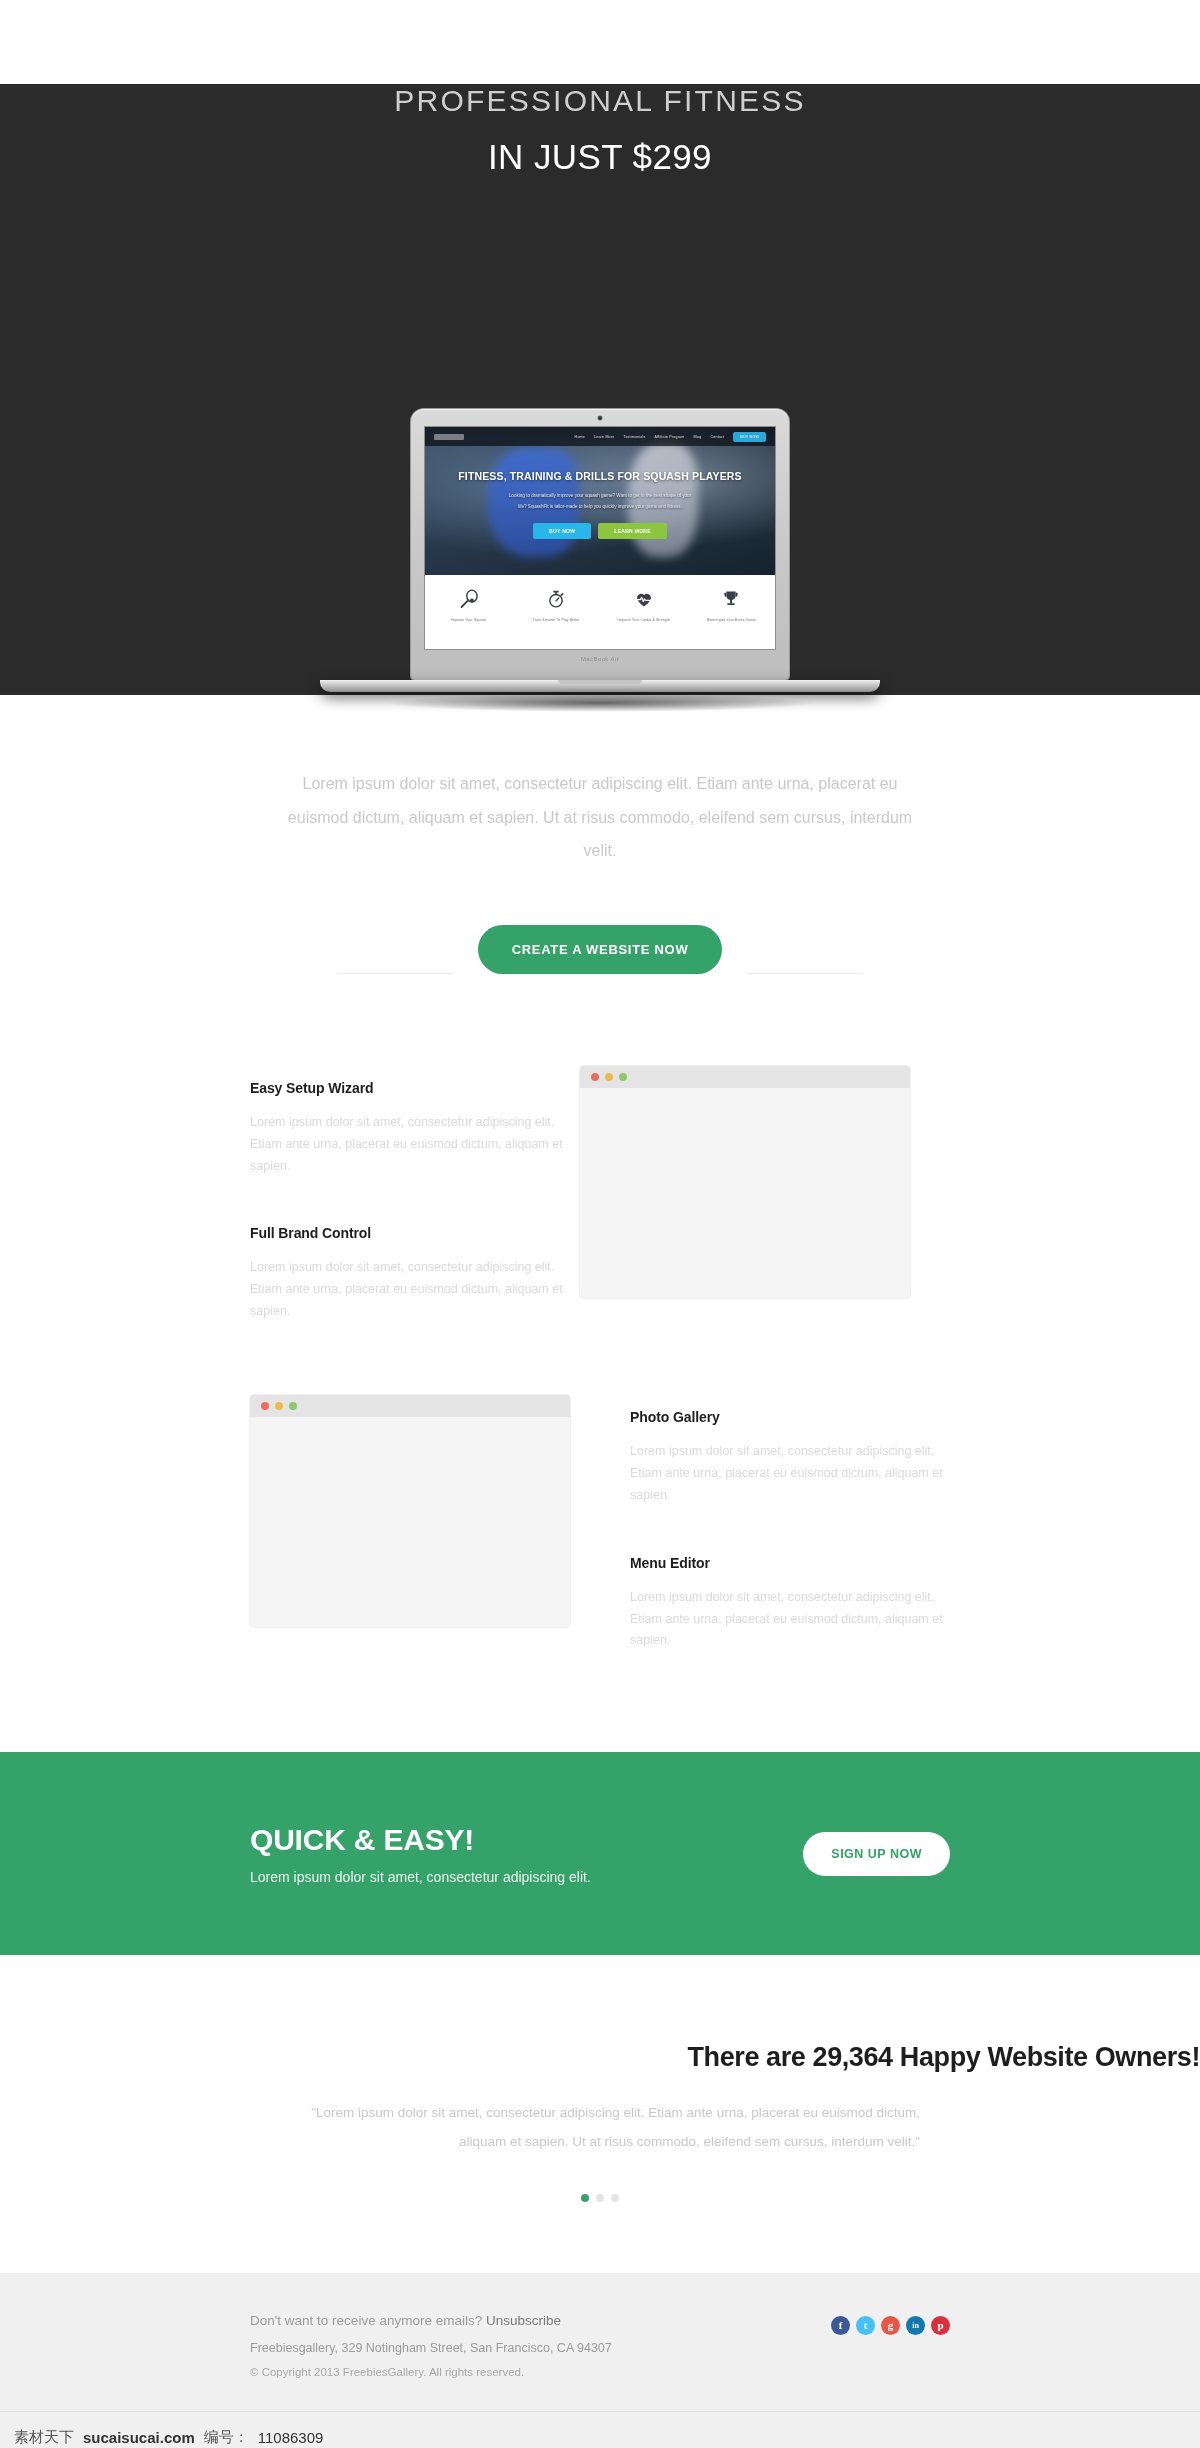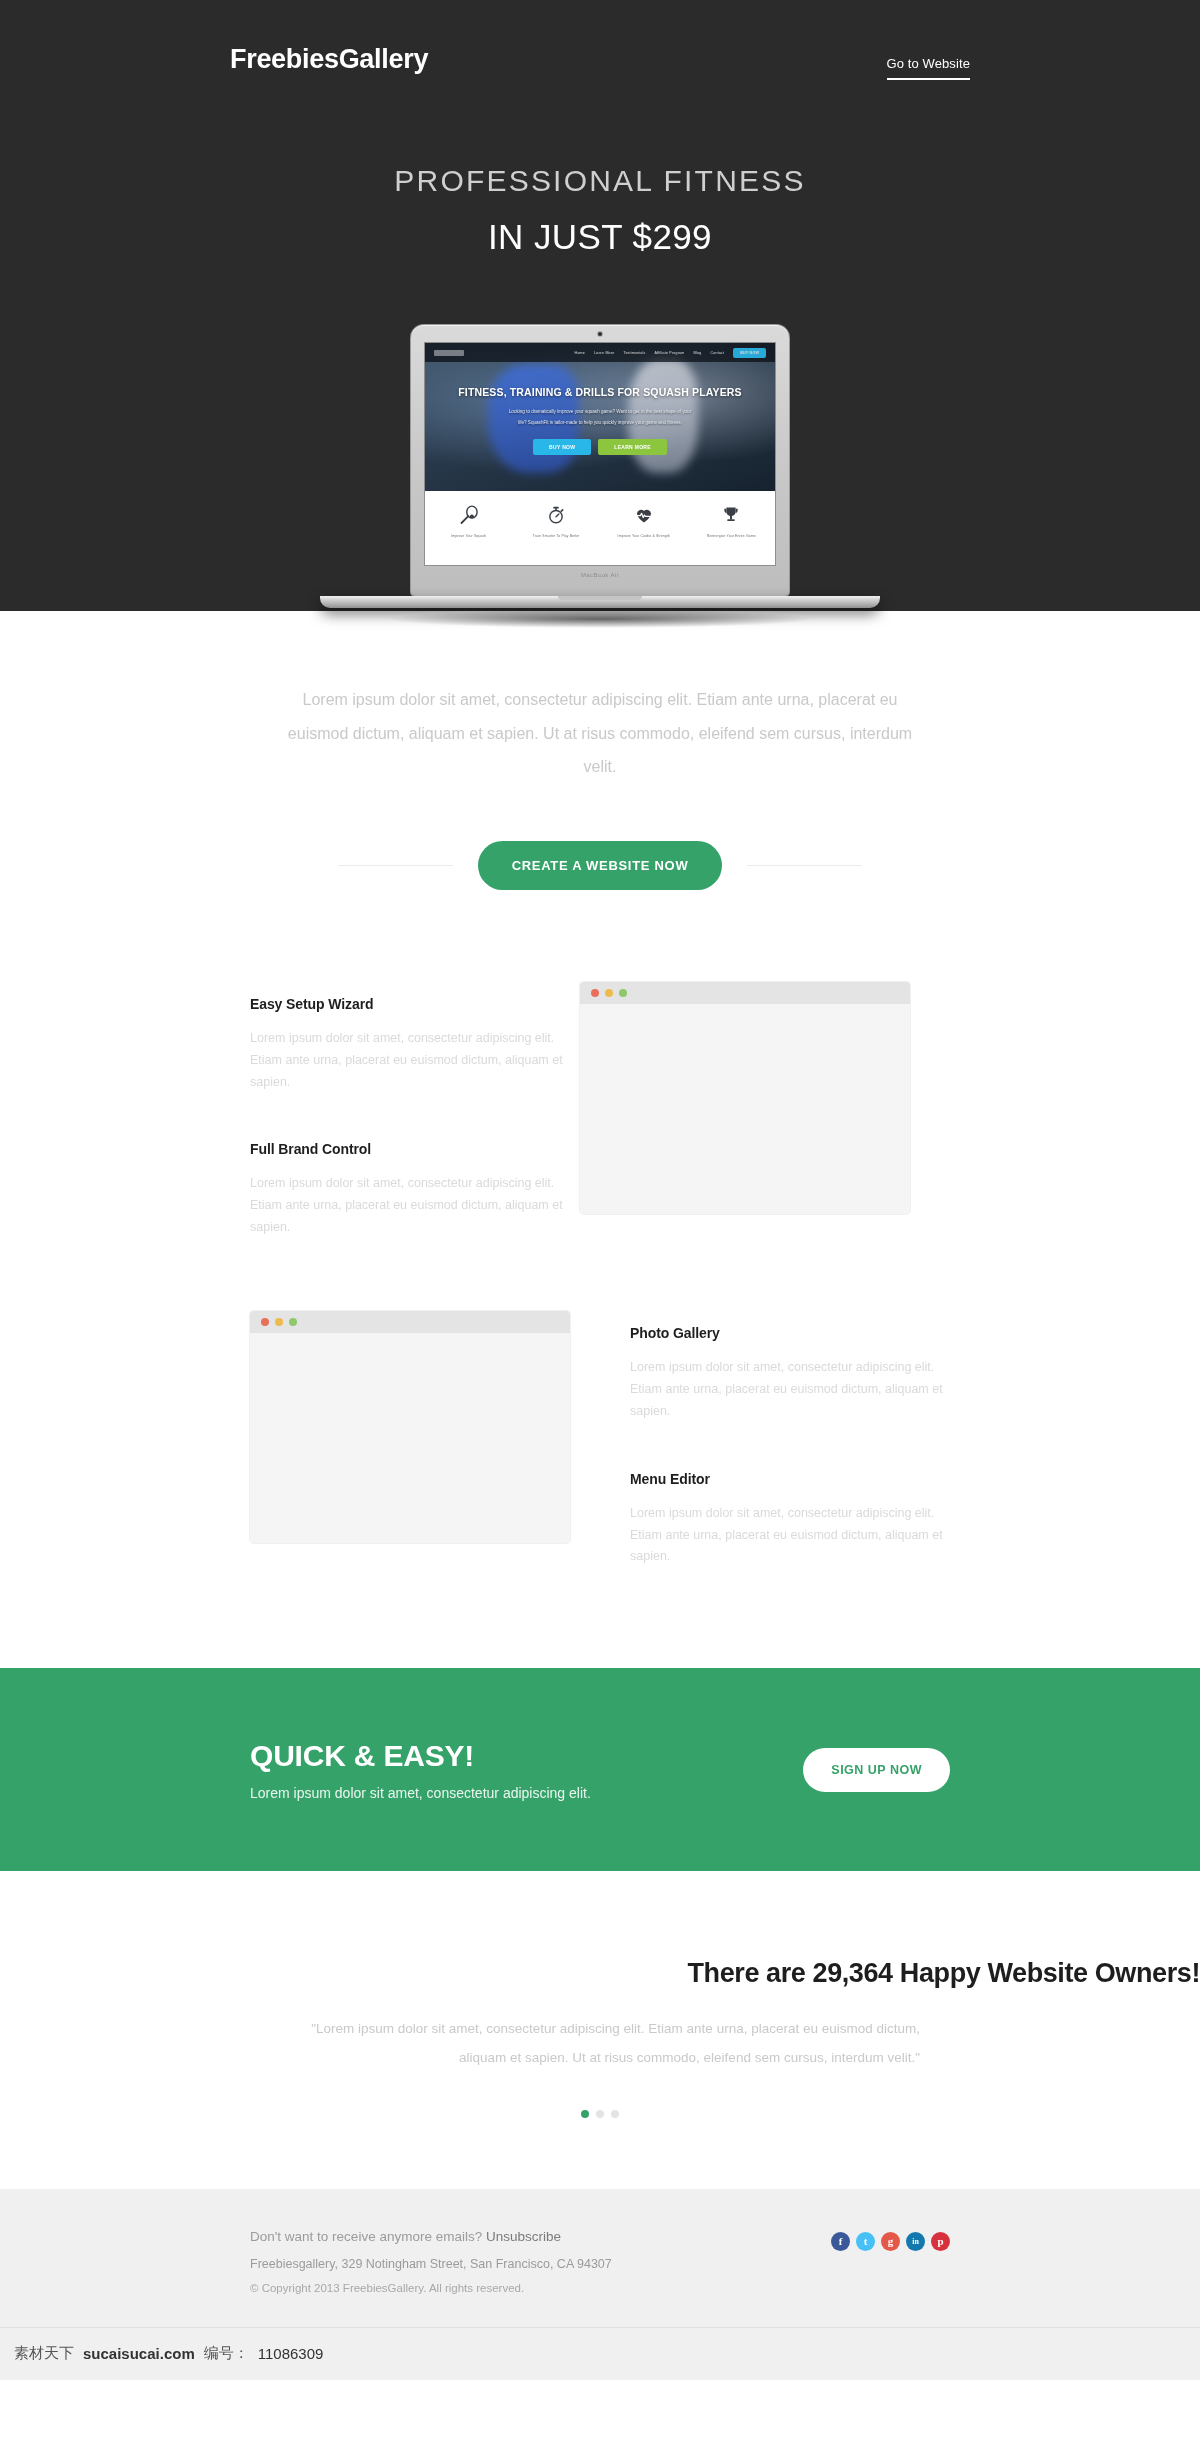--- a/index.html
+++ b/index.html
@@ -258,21 +258,21 @@
     color: #c9c9c9;
     font-size: 16px;
     line-height: 2.1;
     width: 650px;
     margin: 0 auto;
   }
 
   
   .cta-row {
     display: flex;
-    align-items: center;
+    align-items: flex-end;
     justify-content: center;
     gap: 25px;
     margin-top: 57px;
   }
   .cta-line { width: 115px; height: 1px; background: #ececec; }
   .cta-btn {
     background: #35a269;
     color: #ffffff;
     border: none;
     border-radius: 28px;
@@ -434,24 +434,20 @@
   .wm-site { font-weight: bold; color: #333333; }
   .wm-num { color: #333333; }
 </style>
 </head>
 <body>
 
 <div class="page">
 
   <section class="hero">
     <div class="hero-inner">
-      <div class="topbar">
-        <div class="brand">FreebiesGallery</div>
-        <a class="gotolink" href="#">Go to Website</a>
-      </div>
       <div class="hero-sub">PROFESSIONAL FITNESS</div>
       <div class="hero-title">IN JUST $299</div>
     </div>
 
     <div class="laptop-wrap">
       <div class="laptop-lid">
         <div class="cam"></div>
         <div class="screen">
 
           <div class="site-hero">

